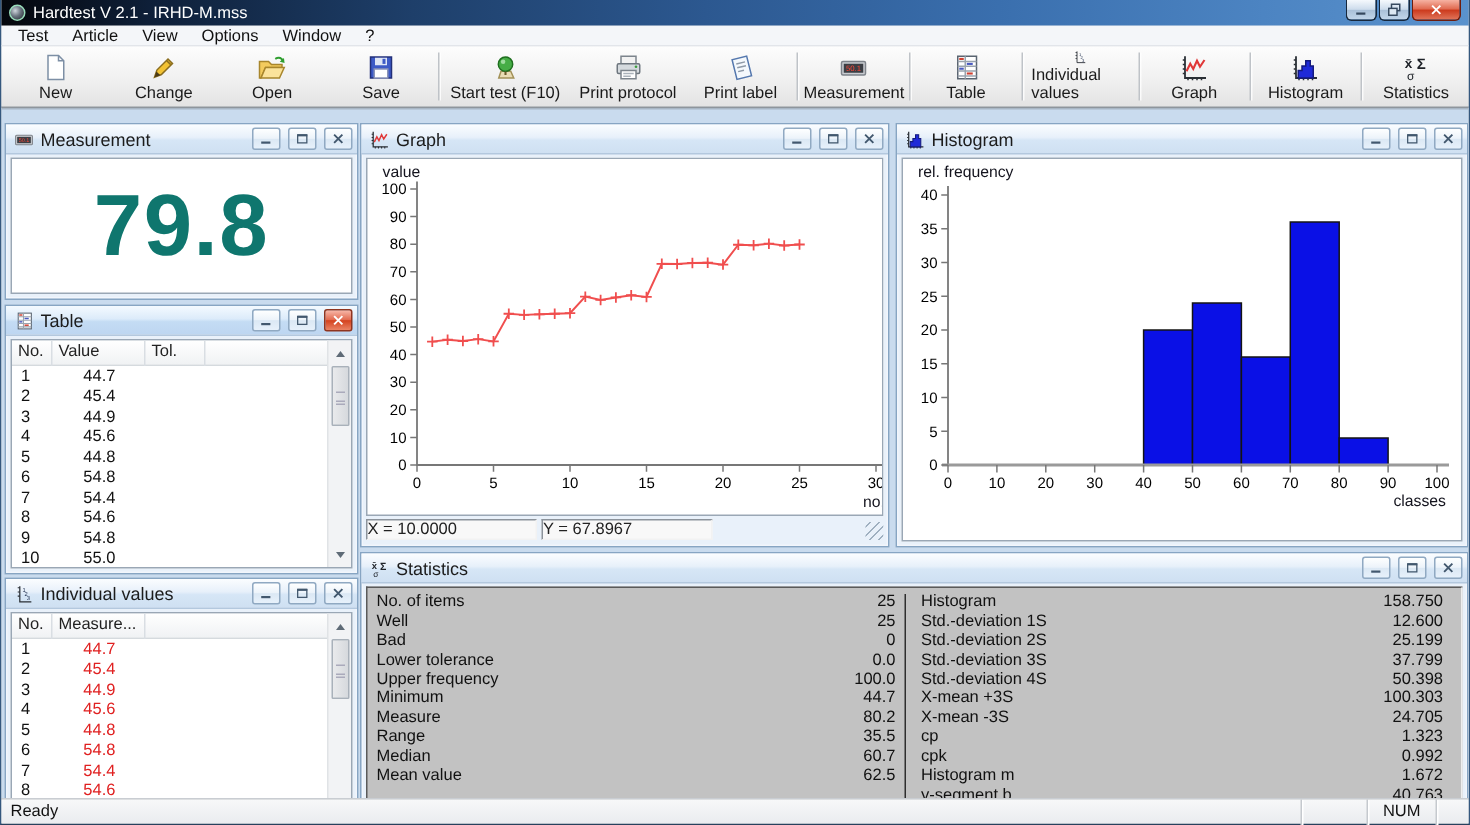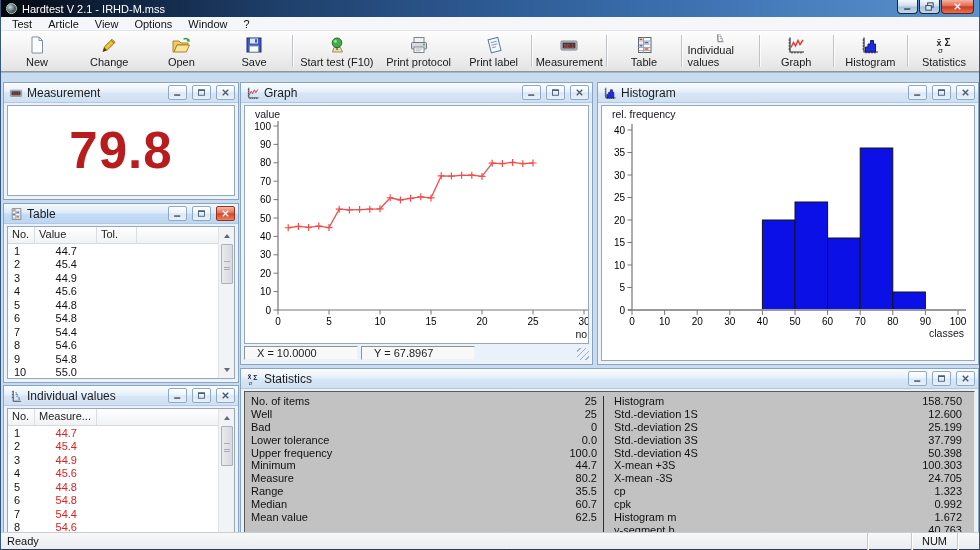--- a/index.html
+++ b/index.html
@@ -49,21 +49,21 @@
     background:linear-gradient(#feffff,#ecf3fa 48%,#dbe8f4 52%,#e7f1fb); display:flex; align-items:center; justify-content:center; flex:0 0 19px; }
   .cw-btn svg { width:11px; height:11px; }
   .cw-glyph { stroke:#42586e; fill:#42586e; }
   .cw-btn.red { background:linear-gradient(#f7b7a8,#e26a4f 48%,#d4431f 52%,#ea8364); border-color:#8f3520; }
   .cw-btn.red .cw-glyph { stroke:#fff; fill:#fff; }
 
   .win-body { flex:1; margin:2px 3px 3px; border:1px solid #9aa7b5; background:#fff; position:relative; overflow:hidden; }
 
   
   .meas-body { display:flex; align-items:center; justify-content:center; }
-  .meas-value { font-size:51px; font-weight:bold; color:#b91c1c; letter-spacing:1px; }
+  .meas-value { font-size:58px; font-weight:bold; color:#0f766e; letter-spacing:1px; }
 
   
   .list-head { display:flex; height:17px; background:linear-gradient(#ffffff,#f0f2f4);
     border-bottom:1px solid #d5dade; font-size:11px; color:#222; }
   .lh-cell { border-right:1px solid #d9dee3; padding:1px 4px 0; height:17px; }
   .lh-fill { flex:1; }
   .list-rows { position:absolute; top:17px; left:0; right:16px; bottom:0; overflow:hidden; }
   .lr { display:flex; align-items:center; height:13.5px; }
   .lc-no { width:27px; padding-left:6px; }
   .lc-val { width:62px; text-align:right; padding-right:20px; }
@@ -75,21 +75,21 @@
   .tri-down { width:0; height:0; border-left:3.5px solid transparent; border-right:3.5px solid transparent; border-top:4.5px solid #5f6b77; }
   .sb-thumb { position:absolute; left:1.5px; width:12px; height:40px; top:17px;
     background:linear-gradient(90deg,#e9eaec,#d6d9dd); border:1px solid #a9b1ba; border-radius:1px; }
   .sb-thumb:after { content:""; position:absolute; left:2px; right:2px; top:16px;
     border-top:1px solid #aab; border-bottom:3px double #aab; height:5px; }
 
   
   .graph-body { background:none; border:none; display:flex; flex-direction:column; }
   .plot-frame { flex:1; border:1px solid #9aa7b5; background:#fff; overflow:hidden; }
   .graph-status { height:16px; flex:0 0 16px; margin-top:1px; display:flex; gap:3px; align-items:stretch; padding:1px 0; }
-  .status-box { width:114px; background:#f8f8f8; border:1px solid; border-color:#8c939b #f2f2f2 #f2f2f2 #8c939b; padding:0 12px; line-height:12px; color:#222; }
+  .status-box { width:114px; background:#f8f8f8; border:1px solid; border-color:#8c939b #f2f2f2 #f2f2f2 #8c939b; padding:0 0; line-height:12px; color:#222; }
   .grip { margin-left:auto; width:12px; align-self:flex-end; height:12px;
     background:repeating-linear-gradient(135deg, transparent 0 2px, #9fb0c0 2px 3px, transparent 3px 4px); }
 
   
   .stats-body { background:#c2c2c2; border:1px solid; border-color:#5a5a5a #eee #eee #5a5a5a; display:flex; padding:3px 0 0 6px; }
   .stat-col { display:flex; flex-direction:column; }
   .stat-col.left  { width:352px; padding-right:6px; }
   .stat-divider { width:1px; background:#2e2e2e; margin:1px 0 4px; flex:0 0 1px; }
   .stat-col.right { flex:1; padding:0 12px 0 10px; }
   .stat-row { display:flex; height:12.9px; line-height:12.9px; }

